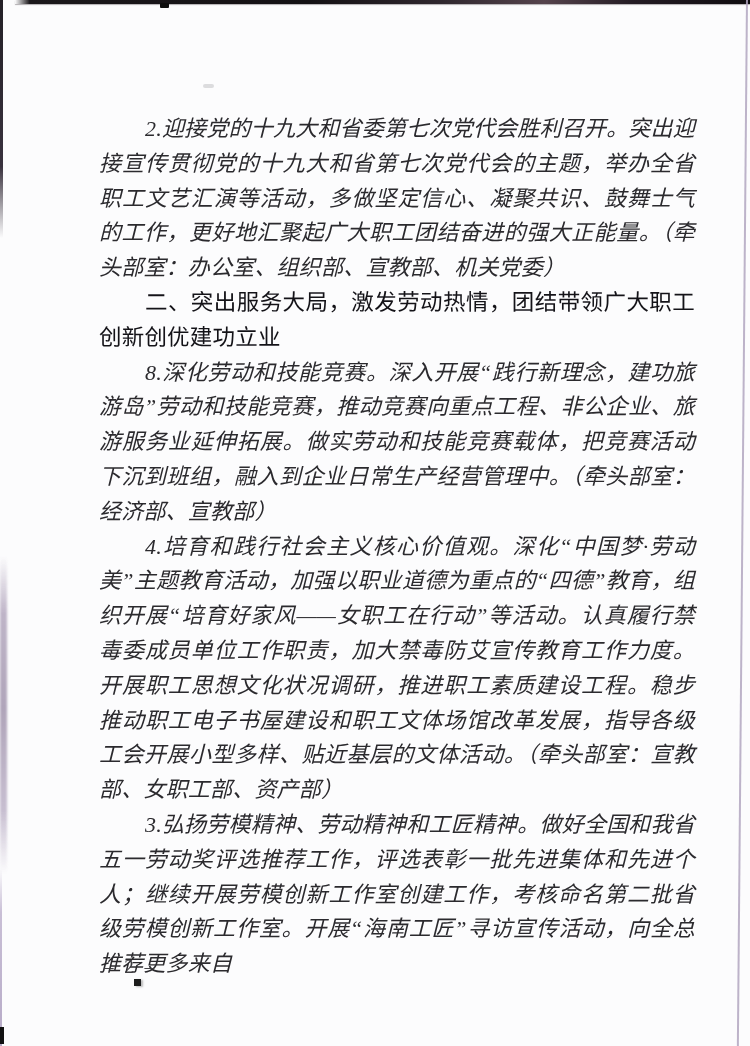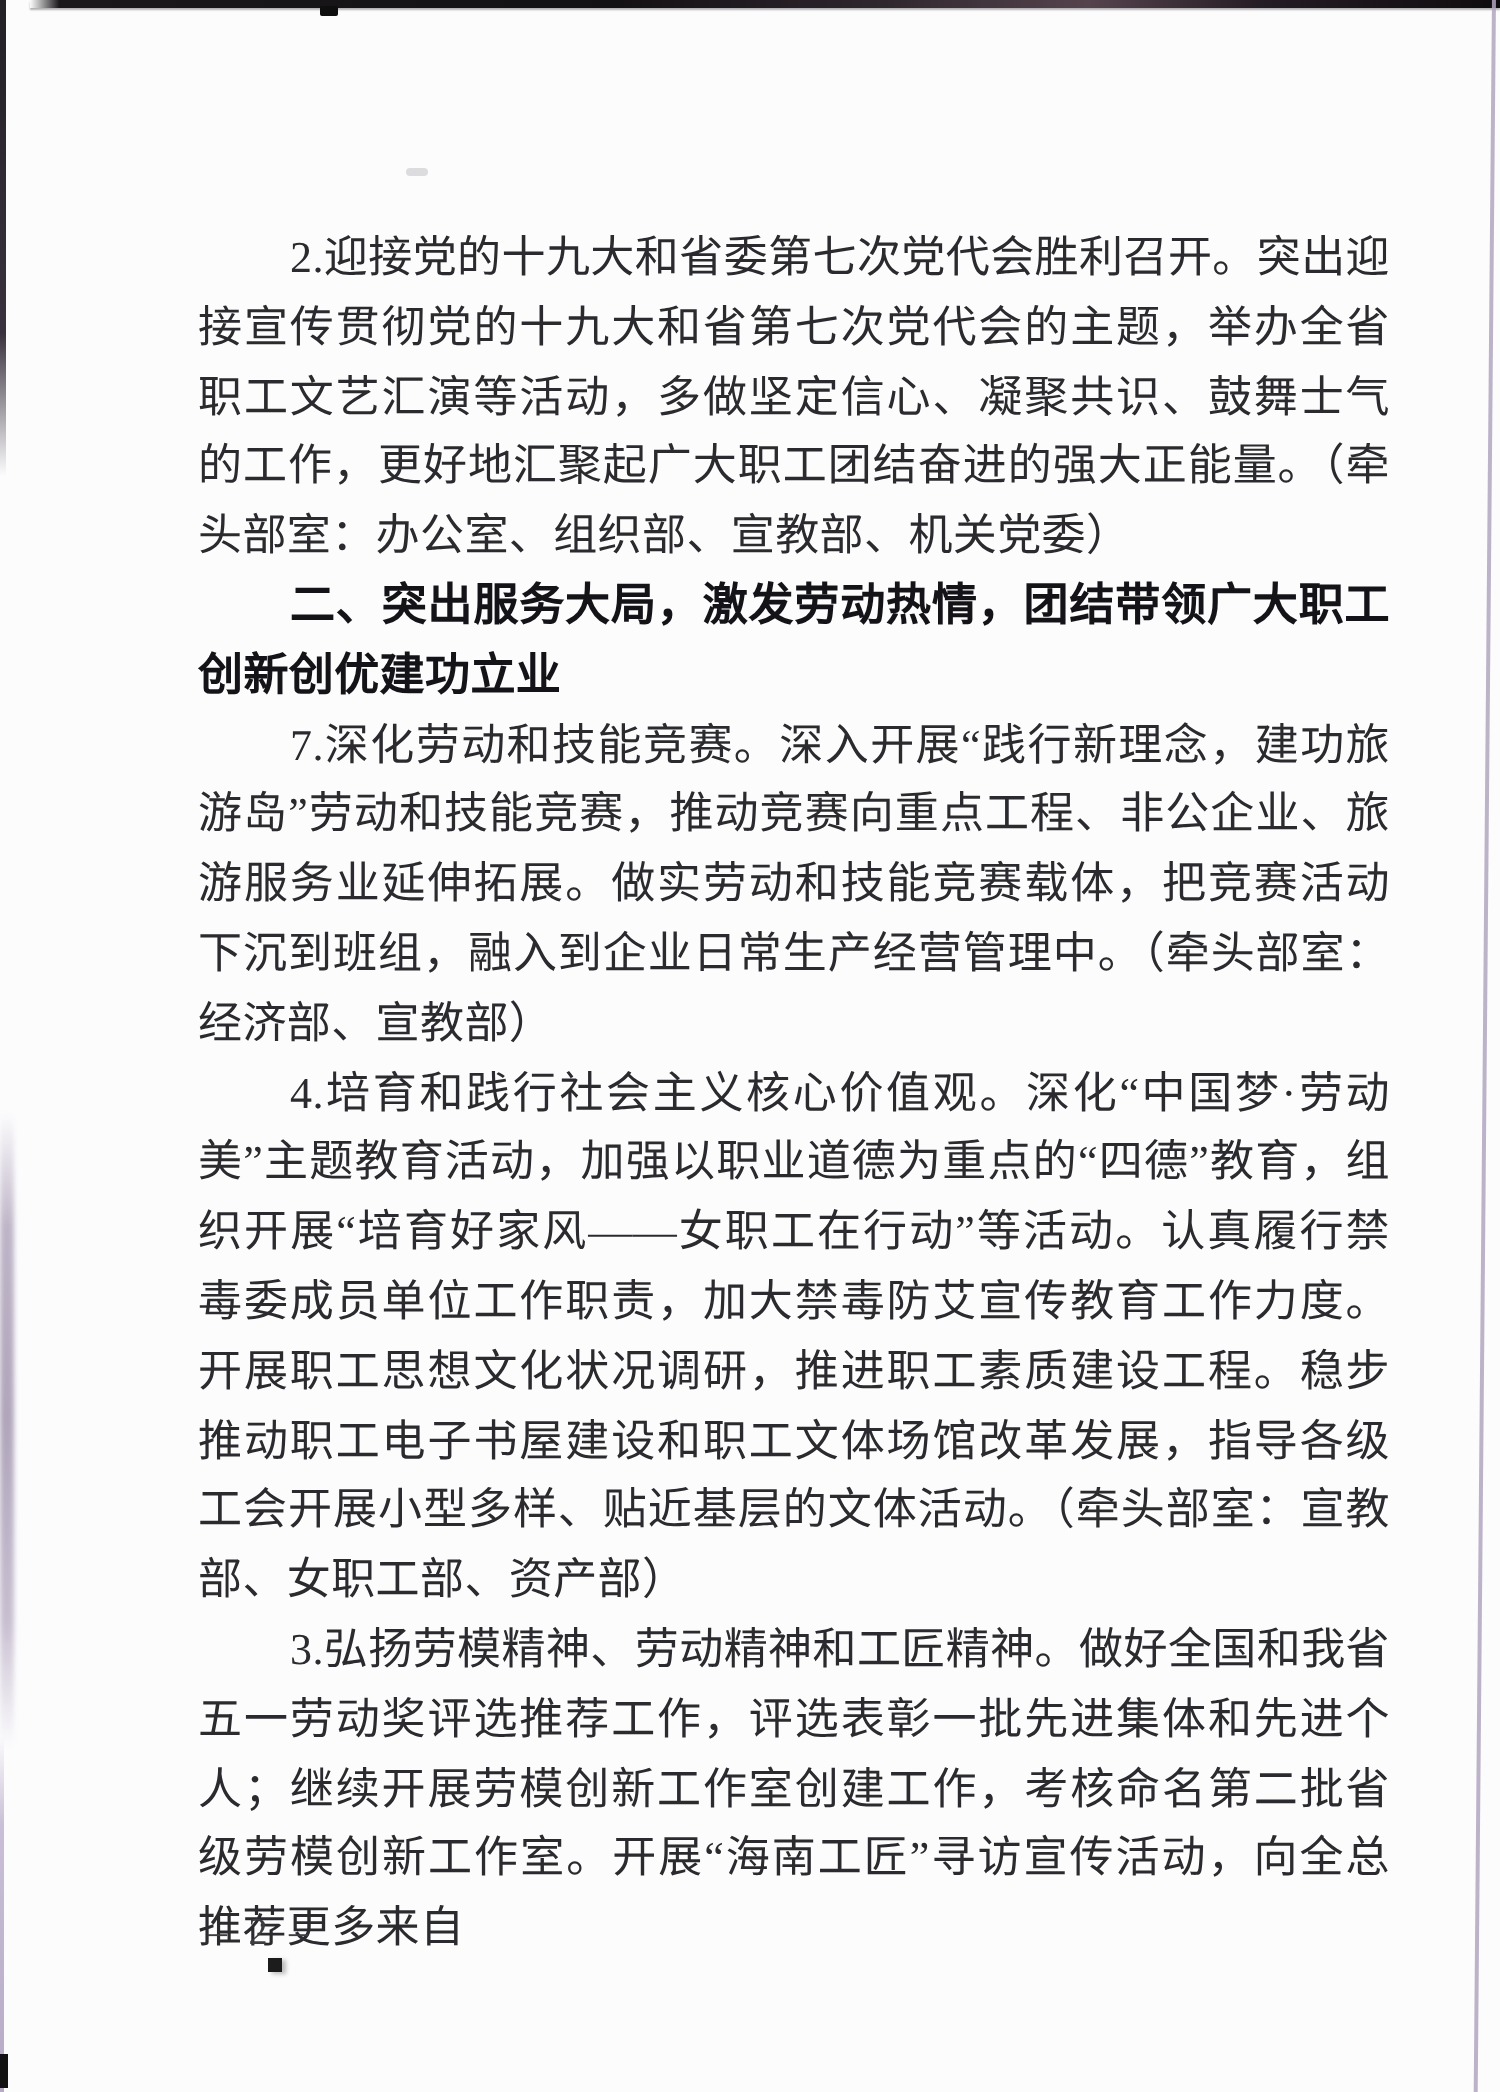--- a/index.html
+++ b/index.html
@@ -20,25 +20,26 @@
   .para {
     margin: 0;
     font-family: "Liberation Serif", "DejaVu Serif", serif;
     font-size: 22px;
     line-height: 34.8px;
     color: #2b2a2e;
     text-align: justify;
     text-justify: inter-ideograph;
     text-indent: 46px;
     letter-spacing: 0.2px;
+    font-style: italic;
   }
   .heading {
     margin: 0;
     font-family: "Liberation Sans", "DejaVu Sans", sans-serif;
-    font-weight: 700;
+    font-weight: 400;
     font-size: 22.5px;
     line-height: 34.8px;
     color: #141318;
     text-align: justify;
     text-indent: 46px;
     letter-spacing: 0.2px;
   }
 
   
   .page-number {
@@ -127,18 +128,18 @@
 <div class="scan-left-smudge"></div>
 <div class="scan-left-line-bottom"></div>
 <div class="scan-bottom-left-mark"></div>
 <div class="scan-right-line"></div>
 <div class="scan-page-speck"></div>
 <div class="scan-faint-speck"></div>
 
 <main class="text-block">
   <p class="para">2.迎接党的十九大和省委第七次党代会胜利召开。突出迎接宣传贯彻党的十九大和省第七次党代会的主题，举办全省职工文艺汇演等活动，多做坚定信心、凝聚共识、鼓舞士气的工作，更好地汇聚起广大职工团结奋进的强大正能量。（牵头部室：办公室、组织部、宣教部、机关党委）</p>
   <h2 class="heading">二、突出服务大局，激发劳动热情，团结带领广大职工创新创优建功立业</h2>
-  <p class="para">7.深化劳动和技能竞赛。深入开展“践行新理念，建功旅游岛”劳动和技能竞赛，推动竞赛向重点工程、非公企业、旅游服务业延伸拓展。做实劳动和技能竞赛载体，把竞赛活动下沉到班组，融入到企业日常生产经营管理中。（牵头部室：经济部、宣教部）</p>
+  <p class="para">8.深化劳动和技能竞赛。深入开展“践行新理念，建功旅游岛”劳动和技能竞赛，推动竞赛向重点工程、非公企业、旅游服务业延伸拓展。做实劳动和技能竞赛载体，把竞赛活动下沉到班组，融入到企业日常生产经营管理中。（牵头部室：经济部、宣教部）</p>
   <p class="para">4.培育和践行社会主义核心价值观。深化“中国梦·劳动美”主题教育活动，加强以职业道德为重点的“四德”教育，组织开展“培育好家风——女职工在行动”等活动。认真履行禁毒委成员单位工作职责，加大禁毒防艾宣传教育工作力度。开展职工思想文化状况调研，推进职工素质建设工程。稳步推动职工电子书屋建设和职工文体场馆改革发展，指导各级工会开展小型多样、贴近基层的文体活动。（牵头部室：宣教部、女职工部、资产部）</p>
   <p class="para">3.弘扬劳模精神、劳动精神和工匠精神。做好全国和我省五一劳动奖评选推荐工作，评选表彰一批先进集体和先进个人；继续开展劳模创新工作室创建工作，考核命名第二批省级劳模创新工作室。开展“海南工匠”寻访宣传活动，向全总推荐更多来自</p>
 </main>
 
 <div class="page-number">– 2 –</div>
 
 </body></html>

